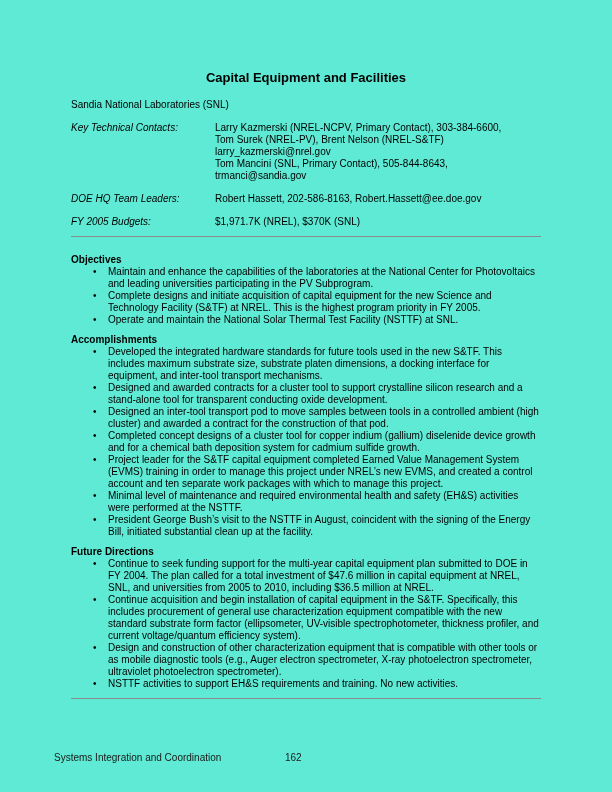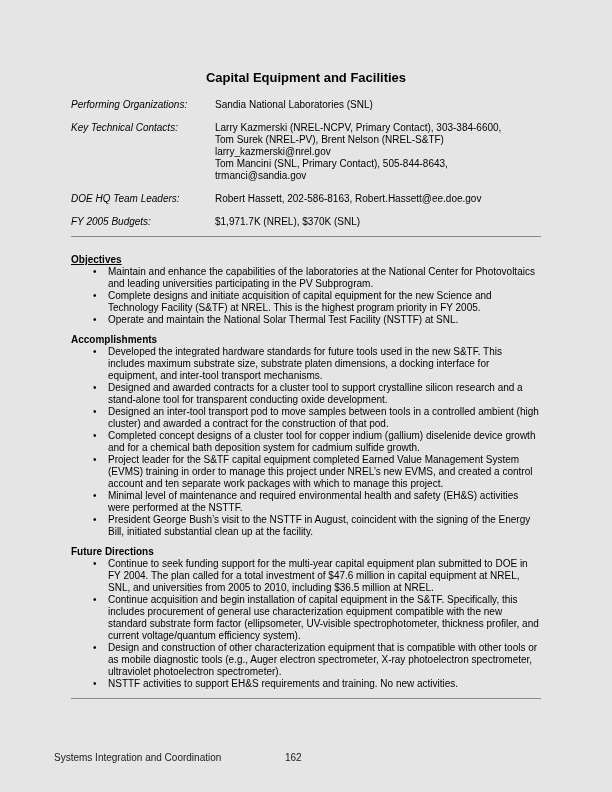--- a/index.html
+++ b/index.html
@@ -1,20 +1,20 @@
 <!DOCTYPE html>
 <html><head>
 <meta charset="utf-8">
 <style>
   html, body { margin: 0; padding: 0; background: #ffffff; }
   .page {
     position: relative;
     width: 612px;
     height: 792px;
-    background: #e5e5e5;
+    background: #5eead4;
     font-family: "Liberation Sans", sans-serif;
     font-size: 10px;
     line-height: 12px;
     color: #000000;
     overflow: hidden;
   }
   .content {
     position: absolute;
     left: 71px;
     right: 71px;
@@ -45,21 +45,21 @@
     margin: 8px 0 0 0;
     height: 0;
   }
   hr.rule.top { margin-bottom: 17px; }
   .section h2 {
     font-size: 10px;
     line-height: 12px;
     font-weight: bold;
     margin: 8px 0 0 0;
   }
-  .section.first h2 { margin-top: 12px; text-decoration: underline; }
+  .section.first h2 { margin-top: 12px; }
   .section ul {
     list-style: none;
     margin: 0;
     padding: 0;
   }
   .section li { display: flex; }
   .bullet-marker {
     flex: 0 0 15px;
     margin-left: 22px;
     width: 15px;
@@ -82,21 +82,20 @@
 <body>
 
 <div class="page">
   <div class="content">
 
     <h1 class="doc-title">Capital Equipment and Facilities</h1>
 
     <div class="info">
 
       <div class="info-row">
-        <div class="info-label">Performing Organizations:</div>
         <div class="info-value">
           <div>Sandia National Laboratories (SNL)</div>
         </div>
       </div>
 
       <div class="info-row">
         <div class="info-label">Key Technical Contacts:</div>
         <div class="info-value">
           <div>Larry Kazmerski (NREL-NCPV, Primary Contact), 303-384-6600,</div>
           <div>Tom Surek (NREL-PV), Brent Nelson (NREL-S&amp;TF)</div>

